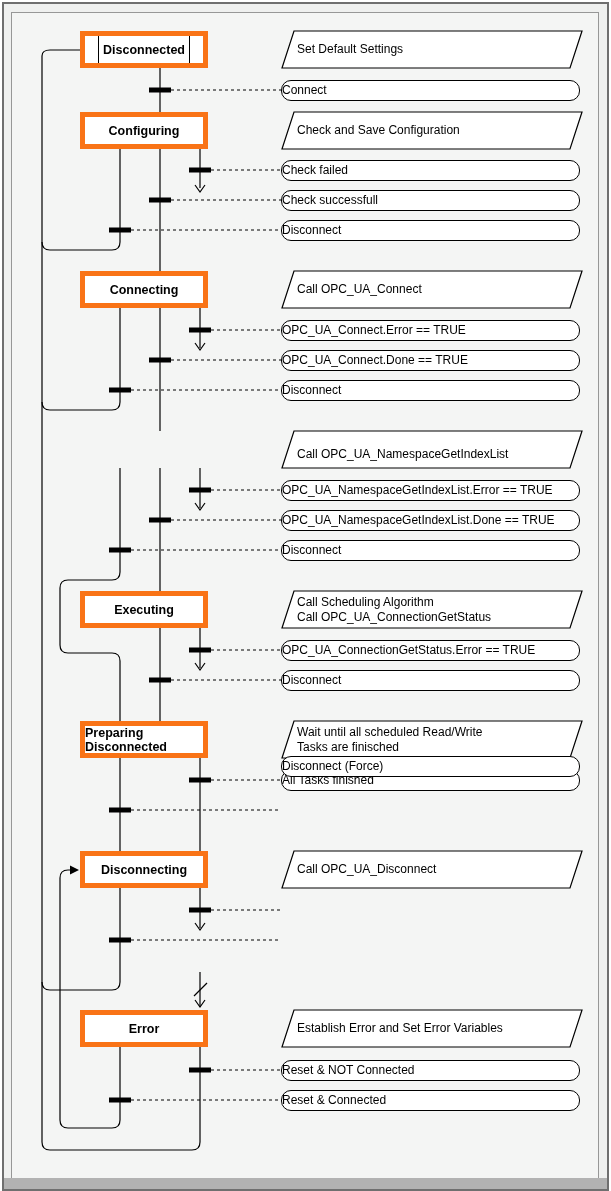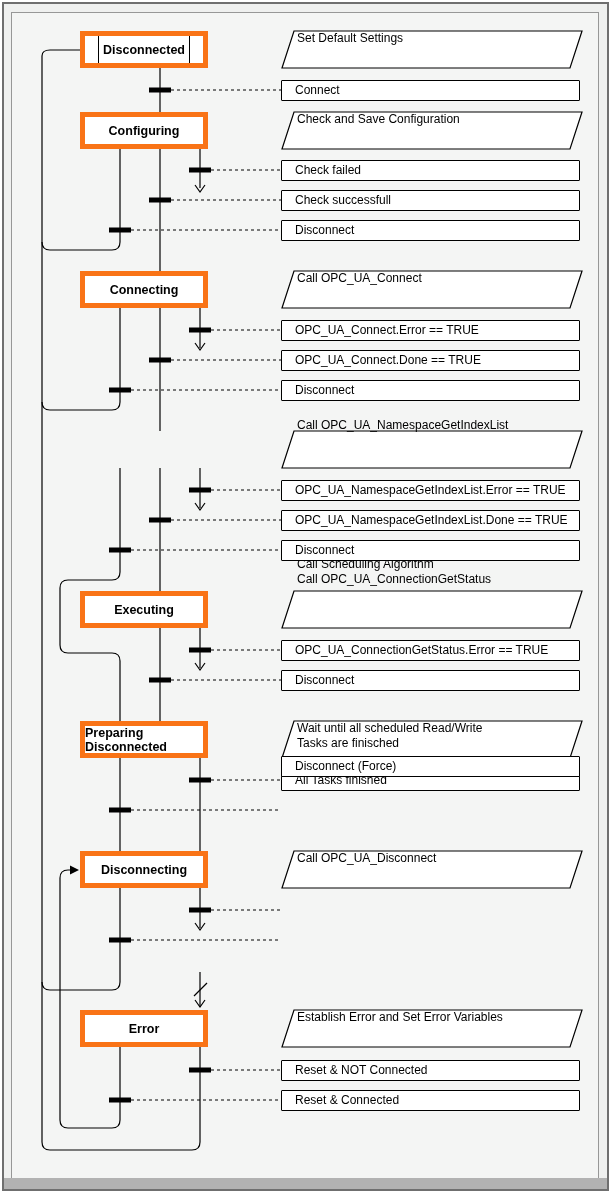--- a/index.html
+++ b/index.html
@@ -5,24 +5,24 @@
   html,body{margin:0;padding:0;background:#ffffff;}
   #stage{position:relative;width:611px;height:1191px;font-family:"Liberation Sans","DejaVu Sans",sans-serif;color:#000;overflow:hidden;}
   #frame{position:absolute;left:2px;top:2px;width:603px;height:1185px;border:2px solid #6f6f6f;background:#eff0ef;box-sizing:content-box;}
   #panel{position:absolute;left:11px;top:12px;width:588px;height:1166px;border:1px solid #979797;border-bottom:none;background:#f4f5f4;box-sizing:border-box;}
   #scrollbar{position:absolute;left:4px;top:1178px;width:603px;height:11px;background:#b2b2b2;}
   svg.lines{position:absolute;left:0;top:0;}
   .state{position:absolute;left:80px;width:128px;height:37px;background:#ffffff;border:5px solid #f97316;box-sizing:border-box;
          display:flex;align-items:center;justify-content:center;font-size:12.5px;font-weight:bold;z-index:3;}
   .inner-line-l{position:absolute;left:13px;top:0;bottom:0;width:0;border-left:1px solid #000;}
   .inner-line-r{position:absolute;right:13px;top:0;bottom:0;width:0;border-right:1px solid #000;}
-  .action-text{position:absolute;left:282px;width:288px;height:37px;display:flex;flex-direction:column;justify-content:flex-start;
+  .action-text{position:absolute;left:282px;width:288px;height:37px;display:flex;flex-direction:column;justify-content:center;
                padding-left:15px;font-size:12px;line-height:15px;z-index:3;box-sizing:border-box;}
-  .cond{position:absolute;left:281px;width:299px;height:21px;background:#ffffff;border:1px solid #000;border-radius:1px;
-        box-sizing:border-box;font-size:12px;line-height:19px;padding-left:13px;white-space:nowrap;z-index:3;}
+  .cond{position:absolute;left:281px;width:299px;height:21px;background:#ffffff;border:1px solid #000;border-radius:10px;
+        box-sizing:border-box;font-size:12px;line-height:19px;white-space:nowrap;z-index:3;}
   .it{}
 </style>
 </head>
 <body>
 
 <div id="stage">
   <div id="frame"></div>
   <div id="panel"></div>
 
   <svg class="lines" width="611" height="1191" viewBox="0 0 611 1191">
@@ -143,25 +143,25 @@
       <div></div>
   </div>
   <div class="action-text" style="top:112px">
     <div>Check and Save Configuration</div>
       <div></div>
   </div>
   <div class="action-text" style="top:271px">
     <div>Call OPC_UA_Connect</div>
       <div></div>
   </div>
-  <div class="action-text" style="top:418px">
+  <div class="action-text" style="top:436px">
     <div>Call OPC_UA_NamespaceGetIndexList</div>
       <div></div>
   </div>
-  <div class="action-text" style="top:557px">
+  <div class="action-text" style="top:591px">
     <div>Call Scheduling Algorithm</div>
       <div>Call OPC_UA_ConnectionGetStatus</div>
   </div>
   <div class="action-text" style="top:721px">
     <div>Wait until all scheduled Read/Write</div>
       <div>Tasks are finisched</div>
   </div>
   <div class="action-text" style="top:851px">
     <div>Call OPC_UA_Disconnect</div>
       <div></div>

